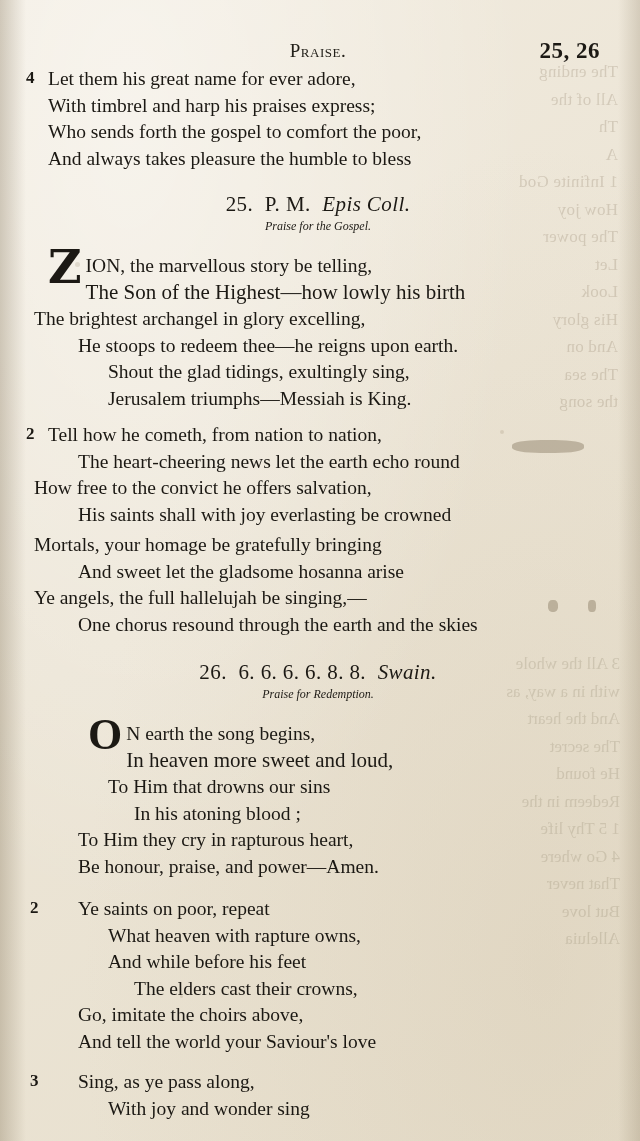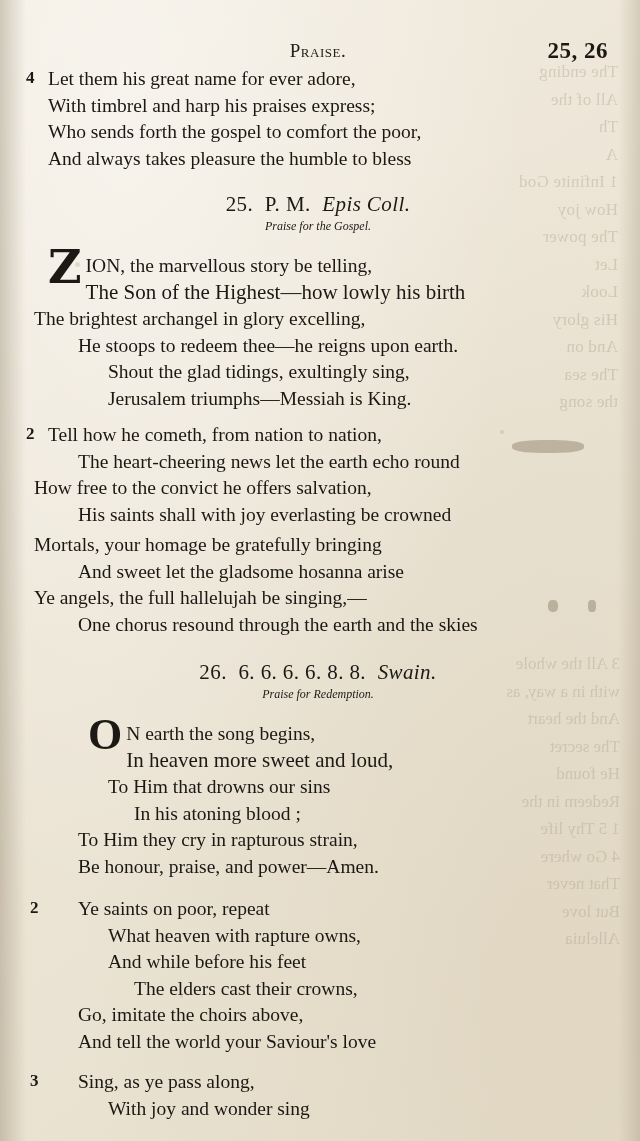--- a/index.html
+++ b/index.html
@@ -86,21 +86,21 @@
     height: 26px;
   }
   .runhead .title {
     font-variant: small-caps;
     font-size: 19px;
     letter-spacing: 0.5px;
     color: #23201a;
   }
   .runhead .pageno {
     position: absolute;
-    right: 6px;
+    right: 14px;
     top: -2px;
     font-size: 23px;
     font-weight: bold;
     letter-spacing: 0.5px;
   }
 
   .stanza {
     position: relative;
     margin: 0 0 4px 0;
   }
@@ -277,21 +277,21 @@
 
   <div class="stanza">
     <div class="dropline">
       <span class="dropcap" style="padding-left:66px;">O</span>
       <div class="drop-text1">N earth the song begins,</div>
       <div class="drop-text2" style="padding-left:36px;">In heaven more sweet and loud,</div>
       <div class="clear"></div>
     </div>
     <div class="line ind2">To Him that drowns our sins</div>
     <div class="line ind3">In his atoning blood ;</div>
-    <div class="line" style="padding-left:56px;">To Him they cry in rapturous strain,</div>
+    <div class="line" style="padding-left:56px;">To Him they cry in rapturous heart,</div>
     <div class="line" style="padding-left:56px;">Be honour, praise, and power—Amen.</div>
   </div>
 
   <div class="stanza" style="margin-top:16px;">
     <span class="vnum" style="top:2px; left:8px;">2</span>
     <div class="line" style="padding-left:56px;">Ye saints on poor, repeat</div>
     <div class="line" style="padding-left:86px;">What heaven with rapture owns,</div>
     <div class="line" style="padding-left:86px;">And while before his feet</div>
     <div class="line" style="padding-left:112px;">The elders cast their crowns,</div>
     <div class="line" style="padding-left:56px;">Go, imitate the choirs above,</div>

